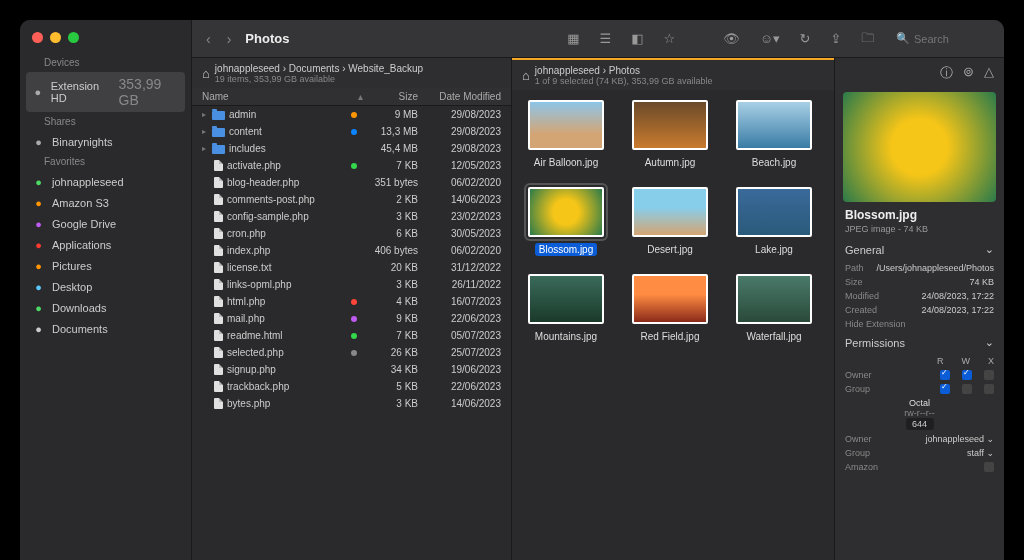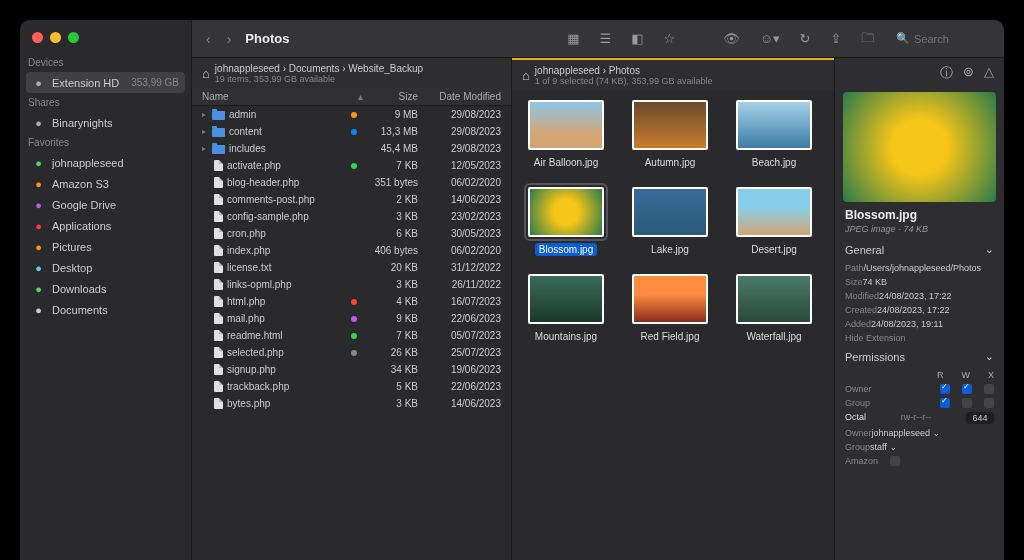--- a/index.html
+++ b/index.html
@@ -1,25 +1,25 @@
 <!DOCTYPE html>
 <html><head>
 <meta charset="utf-8">
 <style>
 * { margin:0; padding:0; box-sizing:border-box; font-family:-apple-system,BlinkMacSystemFont,"Helvetica Neue",sans-serif; }
 body { background:#000; display:flex; justify-content:center; align-items:flex-start; padding:20px; }
 .window { width:1024px; height:560px; background:#2a2a2c; border-radius:10px; overflow:hidden; display:flex; color:#ddd; font-size:11px; box-shadow:0 20px 60px rgba(0,0,0,.7); }
 .sidebar { width:172px; background:#2a2a2c; border-right:1px solid #1a1a1a; padding-top:8px; }
 .traffic { display:flex; gap:7px; padding:4px 12px 10px 12px; }
 .lt { width:11px; height:11px; border-radius:50%; }
-.section-lbl { font-size:10px; color:#888; padding:4px 8px; }
+.section-lbl { font-size:10px; color:#888; padding:4px 24px; }
 .sb-item { display:flex; align-items:center; gap:7px; padding:4px 12px; cursor:default; color:#ccc; }
 .sb-item.sel { background:#404042; border-radius:4px; margin:0 6px; padding:4px 6px; }
 .sb-icon { width:13px; height:13px; display:flex; align-items:center; justify-content:center; font-size:11px; }
-.sb-badge { margin-left:auto; font-size:10px; color:#888; }
+.sb-badge { margin-left:auto; font-size:14px; color:#888; }
 .main { flex:1; display:flex; flex-direction:column; }
 .toolbar { height:38px; background:#353537; display:flex; align-items:center; gap:8px; padding:0 10px; border-bottom:1px solid #1a1a1a; }
 .navbtn { color:#888; font-size:14px; padding:0 4px; cursor:default; }
 .title { font-size:13px; font-weight:600; color:#eee; margin-left:2px; margin-right:auto; }
 .tb-icon { color:#999; font-size:13px; padding:0 6px; cursor:default; }
 .search { display:flex; align-items:center; gap:4px; color:#888; margin-left:8px; }
 .search input { background:transparent; border:none; color:#ccc; font-size:11px; outline:none; width:80px; }
 .dual { flex:1; display:flex; overflow:hidden; }
 .pane-left { width:320px; display:flex; flex-direction:column; border-right:1px solid #1a1a1a; }
 .pane-right { flex:1; display:flex; flex-direction:column; border-top:2px solid #f5a623; }
@@ -40,32 +40,32 @@
 .grid { flex:1; padding:10px 14px; display:flex; flex-wrap:wrap; align-content:flex-start; gap:18px 24px; overflow:auto; }
 .thumb { width:80px; display:flex; flex-direction:column; align-items:center; cursor:default; }
 .thumb-img { width:76px; height:50px; border:2px solid #fff; border-radius:2px; margin-bottom:6px; }
 .thumb-lbl { font-size:10px; color:#ddd; text-align:center; padding:1px 4px; border-radius:3px; }
 .thumb.sel .thumb-lbl { background:#0a5dd6; color:#fff; }
 .thumb.sel .thumb-img { outline:2px solid #555; outline-offset:2px; }
 .inspector { width:170px; background:#2e2e30; border-left:1px solid #1a1a1a; display:flex; flex-direction:column; overflow:auto; }
 .insp-icons { display:flex; justify-content:flex-end; gap:10px; padding:6px 10px; color:#aaa; font-size:13px; }
 .preview { height:110px; margin:4px 8px; border-radius:4px; }
 .insp-title { padding:2px 10px; font-size:12px; font-weight:600; color:#eee; }
-.insp-sub { padding:0 10px 4px 10px; font-size:9px; color:#999;font-style:italic; }
+.insp-sub { padding:0 10px 4px 10px; font-size:9px; color:#999; }
 .insp-sec { display:flex; justify-content:space-between; align-items:center; padding:5px 10px; font-size:11px; color:#ccc; cursor:default; }
-.kv { display:flex; justify-content:flex-start; padding:2px 10px; font-size:9px; }
+.kv { display:flex; justify-content:space-between; padding:2px 10px; font-size:9px; }
 .kv .k { color:#888; } .kv .v { color:#ccc; }
 .perm-head { display:flex; justify-content:flex-end; gap:18px; padding:2px 10px; font-size:9px; color:#aaa; }
 .perm-row { display:flex; align-items:center; padding:2px 10px; font-size:9px; }
 .perm-row .k { color:#888; flex:1; }
 .ck { width:10px; height:10px; border-radius:2px; margin-left:12px; }
 .ck.on { background:#0a5dd6; position:relative; }
 .ck.on::after { content:'✓'; color:#fff; font-size:8px; position:absolute; top:-2px; left:1px; }
 .ck.off { background:#444; }
-.kvi { display:flex; justify-content:space-between; padding:2px 10px; font-size:9px; }
+.kvi { display:flex; justify-content:space-between; align-items:center; padding:2px 10px; font-size:9px;flex-direction:column; }
 .kvi input { width:28px; background:#1f1f21; border:none; color:#ccc; font-size:9px; text-align:center; border-radius:3px; padding:1px; }
 </style>
 </head>
 <body>
 
 <div class="window">
   <div class="sidebar">
     <div class="traffic">
       <div class="lt" style="background:#ff5f57"></div>
       <div class="lt" style="background:#febc2e"></div>
@@ -326,26 +326,26 @@
             </div>
             <div class="thumb">
               <div class="thumb-img" style="background: linear-gradient(rgb(168, 208, 230), rgb(58, 124, 165));"></div>
               <div class="thumb-lbl">Beach.jpg</div>
             </div>
             <div class="thumb sel">
               <div class="thumb-img" style="background: radial-gradient(circle, rgb(245, 197, 24) 30%, rgb(42, 122, 74));"></div>
               <div class="thumb-lbl">Blossom.jpg</div>
             </div>
             <div class="thumb">
+              <div class="thumb-img" style="background: linear-gradient(rgb(135, 206, 235) 40%, rgb(212, 165, 116));"></div>
+              <div class="thumb-lbl">Desert.jpg</div>
+            </div>
+            <div class="thumb">
               <div class="thumb-img" style="background: linear-gradient(rgb(58, 106, 154), rgb(42, 90, 122));"></div>
               <div class="thumb-lbl">Lake.jpg</div>
-            </div>
-            <div class="thumb">
-              <div class="thumb-img" style="background: linear-gradient(rgb(135, 206, 235) 40%, rgb(212, 165, 116));"></div>
-              <div class="thumb-lbl">Desert.jpg</div>
             </div>
             <div class="thumb">
               <div class="thumb-img" style="background: linear-gradient(rgb(58, 106, 90), rgb(26, 58, 42));"></div>
               <div class="thumb-lbl">Mountains.jpg</div>
             </div>
             <div class="thumb">
               <div class="thumb-img" style="background: linear-gradient(rgb(255, 140, 66) 40%, rgb(139, 42, 26));"></div>
               <div class="thumb-lbl">Red Field.jpg</div>
             </div>
             <div class="thumb">
@@ -379,24 +379,20 @@
             </div>
             <div class="kv">
               <span class="k">Modified</span>
               <span class="v">24/08/2023, 17:22</span>
             </div>
             <div class="kv">
               <span class="k">Created</span>
               <span class="v">24/08/2023, 17:22</span>
             </div>
             <div class="kv">
-              <span class="k">Added</span>
-              <span class="v">24/08/2023, 19:11</span>
-            </div>
-            <div class="kv">
               <span class="k">Hide Extension</span>
               <span class="v"></span>
             </div>
           </div>
         <div class="insp-sec">
           <span>Permissions</span>
           <span>⌄</span>
         </div>
         <div class="perm-head">
           <span>R</span>

